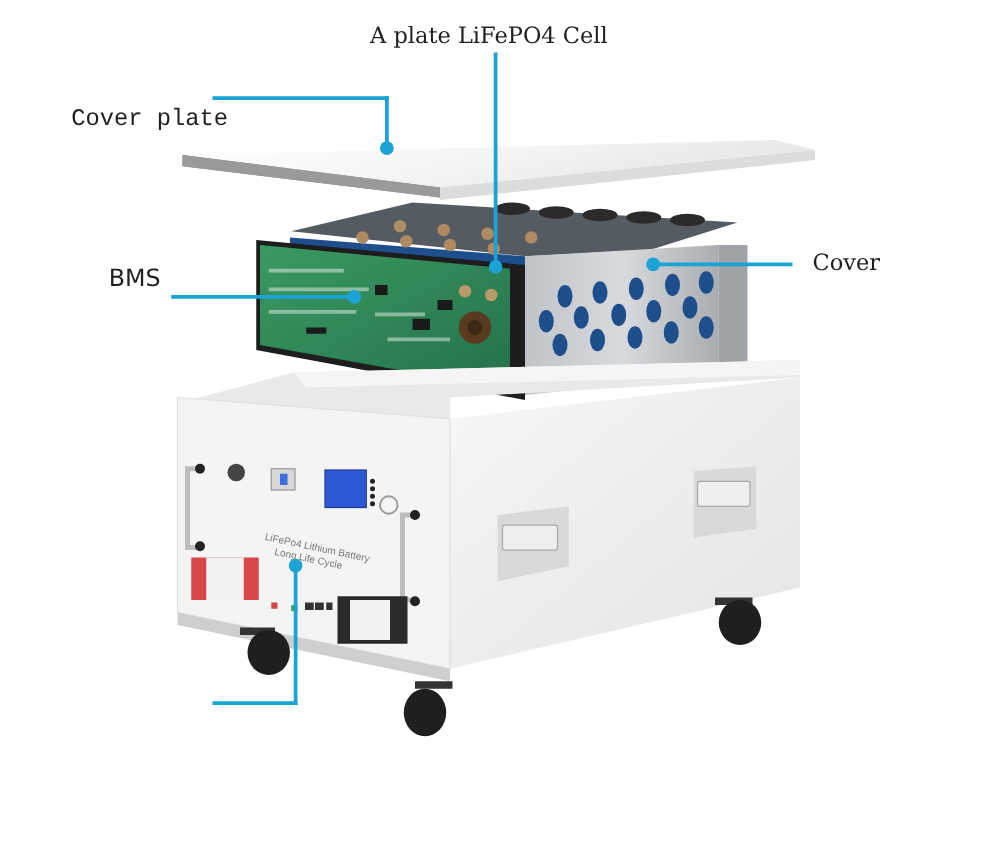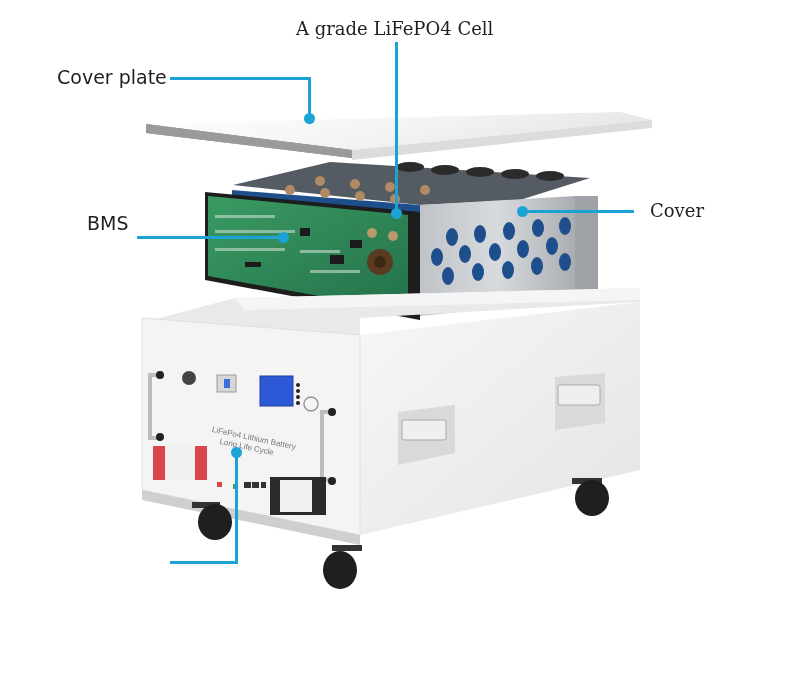--- a/index.html
+++ b/index.html
@@ -175,25 +175,25 @@
         <ellipse cx="592" cy="498" rx="17" ry="18" fill="#1f1f1f"></ellipse>
       </g>
     </g>
   </svg>
 
   <div class="panel-text" style="left:213px; top:425px;">
     <div>LiFePo4 Lithium Battery</div>
     <div style="padding-left:10px;">Long Life Cycle</div>
   </div>
 
-  <div class="label serif" style="left:296px; top:18px;">A grade LiFePO4 Cell</div>
+  <div class="label serif" style="left:296px; top:18px;">A plate LiFePO4 Cell</div>
   <div class="line" style="left:395px; top:42px; width:3px; height:172px;"></div>
   <div class="dot" style="left:391px; top:208px;"></div>
 
-  <div class="label sans" style="left:57px; top:66px;">Cover plate</div>
+  <div class="label sans" style="left:57px; top:84px;font-family:Liberation Mono, monospace;">Cover plate</div>
   <div class="line" style="left:170px; top:77px; width:141px; height:3px;"></div>
   <div class="line" style="left:308px; top:77px; width:3px; height:40px;"></div>
   <div class="dot" style="left:304px; top:113px;"></div>
 
   <div class="label serif" style="left:650px; top:200px;">Cover</div>
   <div class="line" style="left:522px; top:210px; width:112px; height:3px;"></div>
   <div class="dot" style="left:517px; top:206px;"></div>
 
   <div class="label sans" style="left:75px; top:212px;margin-left:12px;">BMS</div>
   <div class="line" style="left:137px; top:236px; width:148px; height:3px;"></div>

